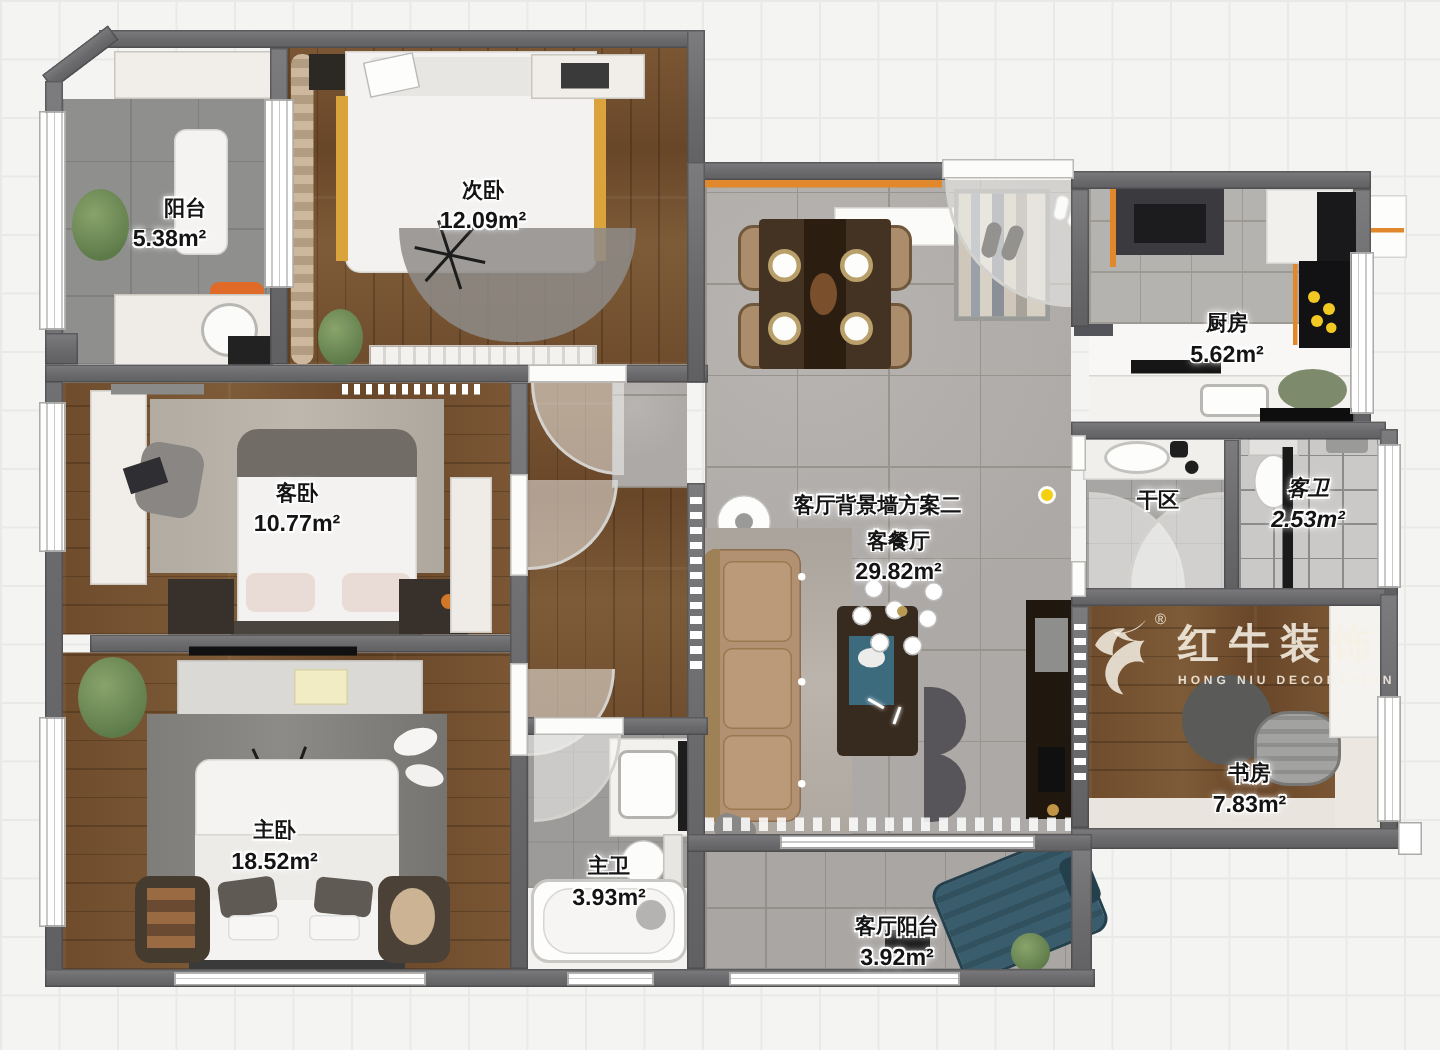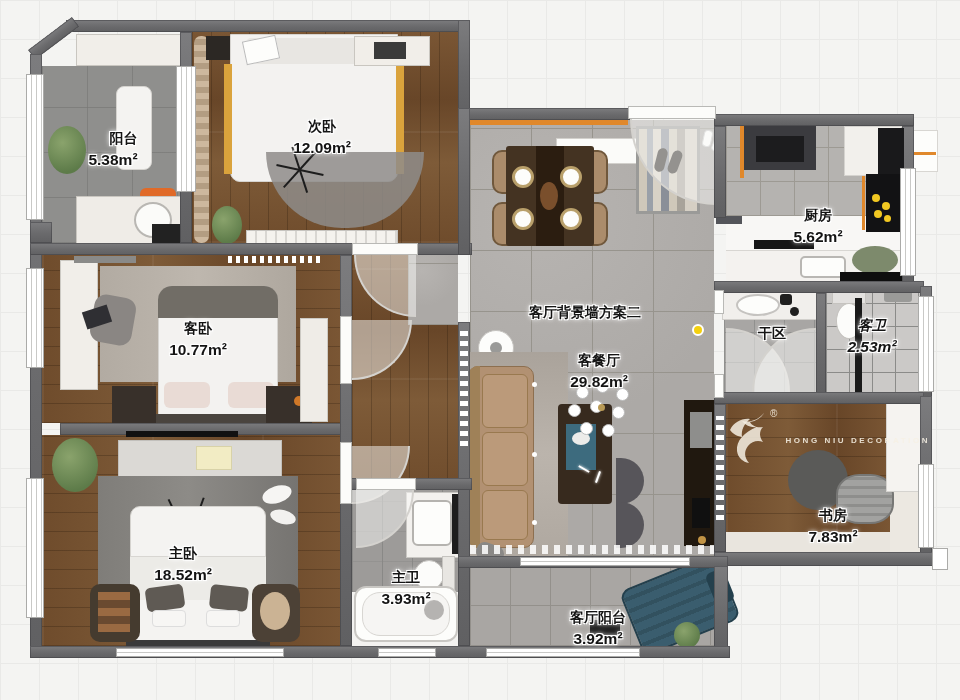--- a/index.html
+++ b/index.html
@@ -53,21 +53,21 @@
   .green{background:radial-gradient(circle at 38% 35%,#8aa36c,#5d7b49 75%);border-radius:50%;}
   .whitebox{background:#f1eeE9;border:1px solid #c9c6c0;}
   .fanline{position:absolute;background:#1d1d1d;z-index:2;}
   
   .rl{position:absolute;transform:translateX(-50%);text-align:center;z-index:8;color:#141414;
     font-weight:bold;white-space:nowrap;
     text-shadow:-1px -1px 0 #fff,1px -1px 0 #fff,-1px 1px 0 #fff,1px 1px 0 #fff,0 0 4px #fff,0 0 6px #fff;}
   .rl .nm{display:block;font-size:14px;}
   .rl .ar{display:block;font-size:15.5px;margin-top:3px;}
   .rl .ar:empty{display:none;}
-  .note{font-size:14px;}
+  .note{font-size:14px;margin-top:24px;}
   
   .wm{position:absolute;display:flex;align-items:center;z-index:9;color:rgba(246,240,228,.88);}
   .wm-reg{font-size:10px;align-self:flex-start;margin:-2px 4px 0 2px;}
   .wm-brand{font-size:27px;font-weight:bold;letter-spacing:7px;line-height:1;}
   .wm-sub{font-size:8px;letter-spacing:2.6px;margin-top:6px;font-weight:bold;}
   .orange{background:#e0882b;}
 </style>
 </head>
 <body>
 
@@ -367,17 +367,18 @@
 
   <div class="wm" style="left:724px;top:410px;">
     <span style="display:inline-block;width:44px;height:54px;">
       <svg width="44" height="54" viewBox="0 0 44 54">
         <path d="M40 3 C34 10 26 13 18 11 C22 16 28 18 33 17 C20 22 12 31 13 41 C14 48 19 52 25 53 C20 47 20 41 24 36 C28 31 34 30 39 32 C35 27 35 21 39 17 C33 18 28 16 26 12 C32 11 37 8 40 3 Z" fill="rgba(246,240,228,.85)"></path>
         <path d="M6 20 C10 12 18 8 26 9 C20 14 17 20 18 27 C12 26 8 23 6 20 Z" fill="rgba(246,240,228,.85)"></path>
       </svg>
     </span>
     <span class="wm-reg">®</span>
     <span style="display:inline-block;margin-left:4px;">
+      <span class="wm-brand" style="display:block;">红牛装饰</span>
       <span class="wm-sub" style="display:block;">HONG NIU DECORATION</span>
     </span>
   </div>
 
 </div>
 
 </body></html>

